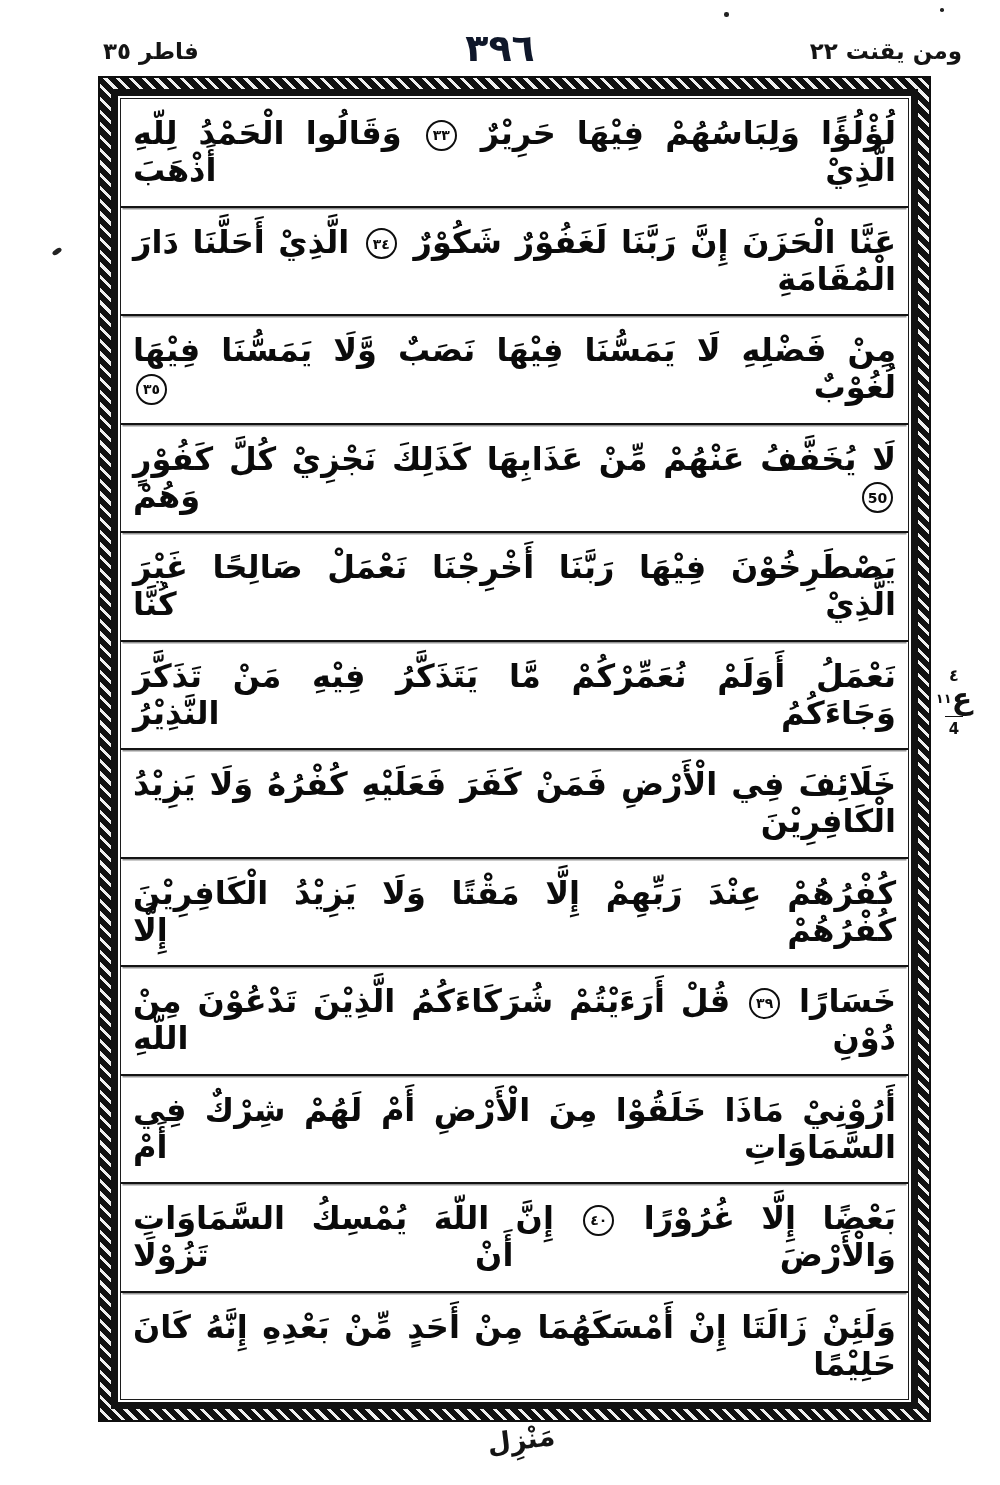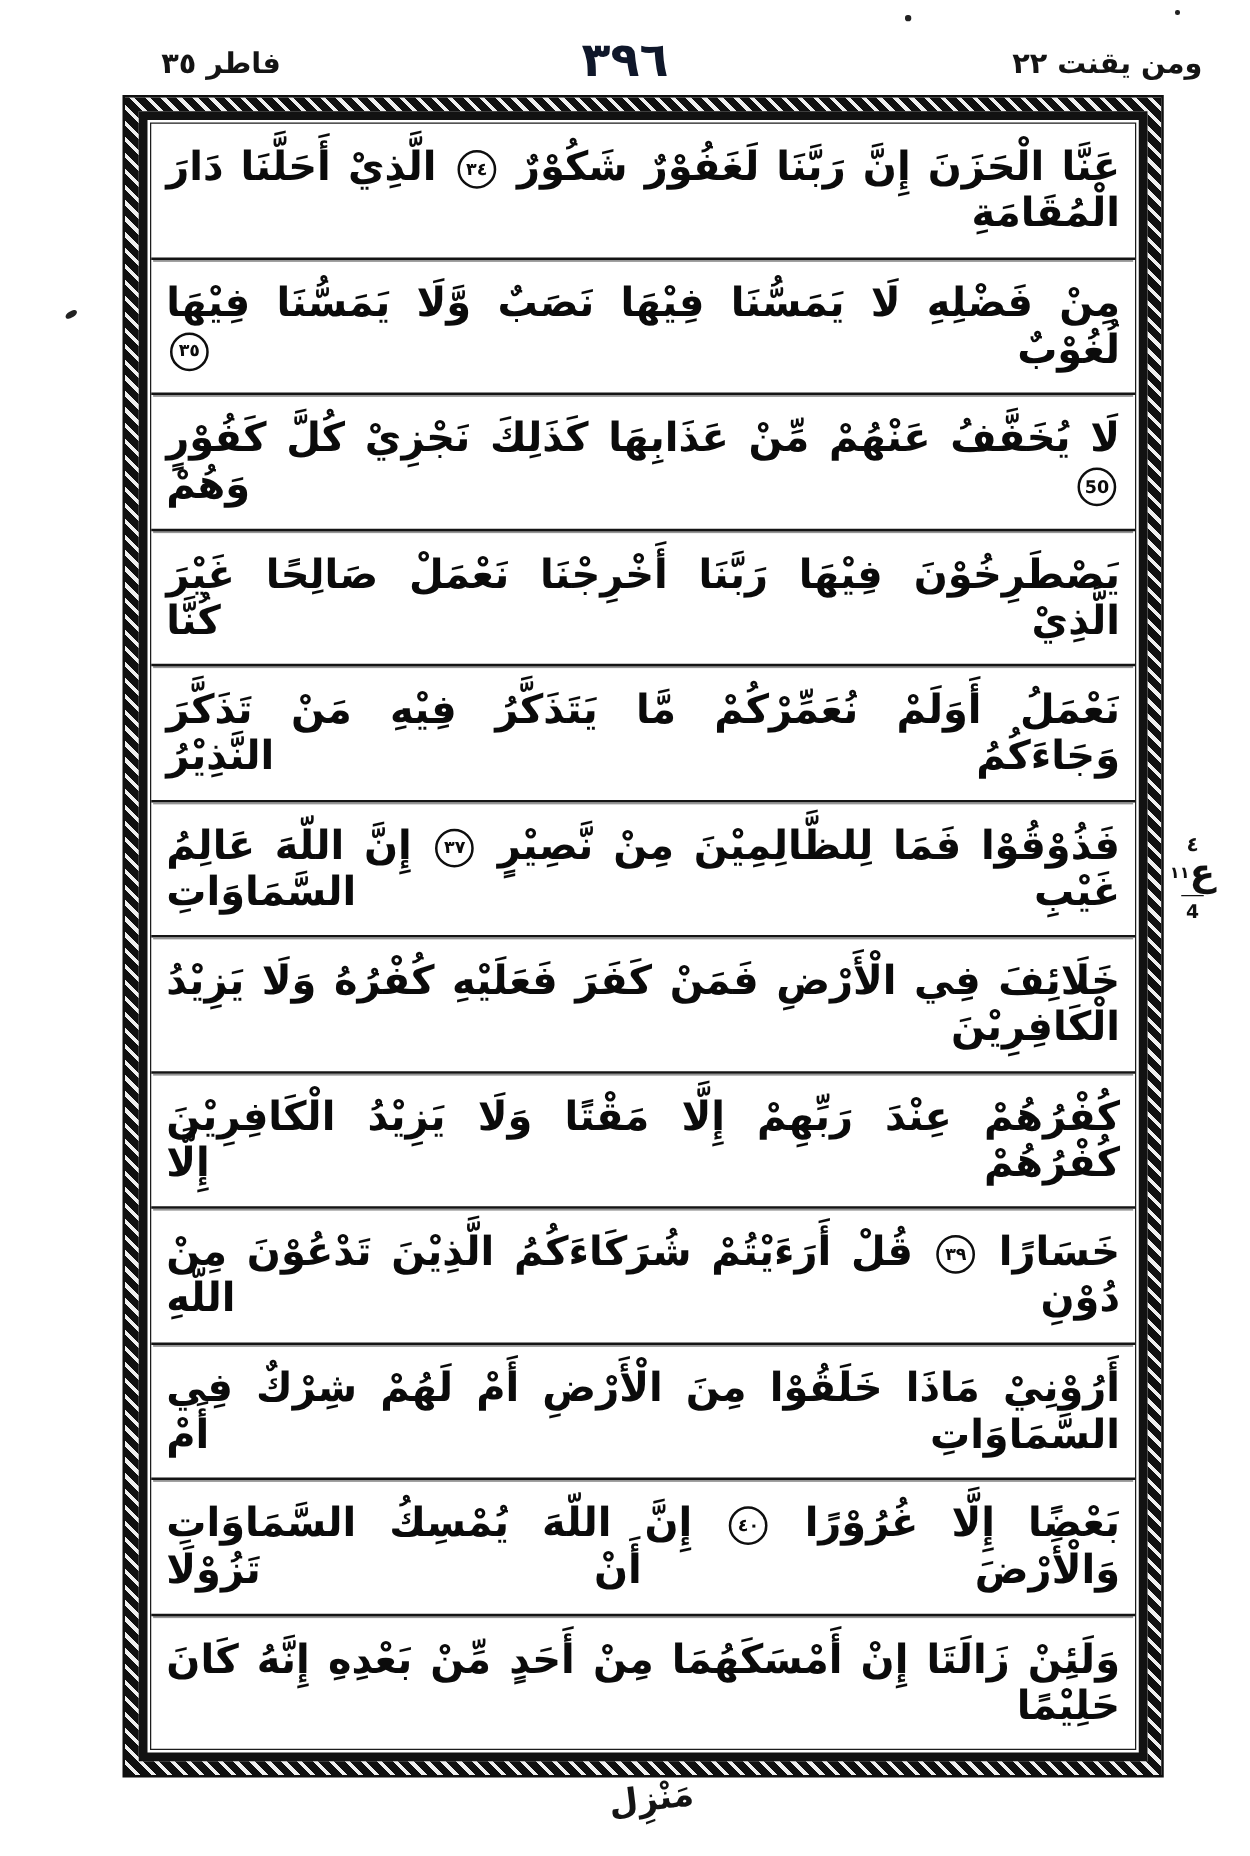--- a/index.html
+++ b/index.html
@@ -3,21 +3,21 @@
 <meta charset="utf-8">
 <style>
   html,body{margin:0;padding:0;}
   body{
     width:1000px;height:1485px;position:relative;
     background:#ffffff;color:#0d0d0d;
     font-family:"DejaVu Sans",sans-serif;overflow:hidden;
   }
   
   .runhead{position:absolute;top:38px;font-weight:bold;font-size:23px;direction:rtl;color:#141414;}
-  .runhead.left{left:103px;margin-left:26px;}
+  .runhead.left{left:103px;}
   .runhead.right{right:38px;}
   .pageno{position:absolute;top:26px;left:50%;transform:translateX(-50%);
     font-weight:bold;font-size:38px;letter-spacing:2px;color:#0f172a;}
   
   .frame{
     position:absolute;left:98px;top:76px;width:833px;height:1346px;
     box-sizing:border-box;border:2px solid #0f0f0f;padding:11px;
     background:repeating-linear-gradient(45deg,#101010 0 6px,#efefef 6px 9px);
   }
   .frame-thick{
@@ -76,36 +76,36 @@
 <body>
 
 <div class="runhead left">فاطر ٣٥</div>
 <div class="pageno">٣٩٦</div>
 <div class="runhead right">ومن يقنت ٢٢</div>
 
 <div class="frame">
   <div class="frame-thick">
     <div class="frame-thin">
         <div class="row">
+          <p class="line"><span>لُؤْلُؤًا وَلِبَاسُهُمْ فِيْهَا حَرِيْرٌ</span> <span class="ayah">٣٣</span> <span>وَقَالُوا الْحَمْدُ لِلّهِ الَّذِيْ أَذْهَبَ</span></p>
+        </div>
+        <div class="row">
           <p class="line"><span>عَنَّا الْحَزَنَ إِنَّ رَبَّنَا لَغَفُوْرٌ شَكُوْرٌ</span> <span class="ayah">٣٤</span> <span>الَّذِيْ أَحَلَّنَا دَارَ الْمُقَامَةِ</span></p>
         </div>
         <div class="row">
           <p class="line"><span>مِنْ فَضْلِهِ لَا يَمَسُّنَا فِيْهَا نَصَبٌ وَّلَا يَمَسُّنَا فِيْهَا لُغُوْبٌ</span> <span class="ayah">٣٥</span></p>
         </div>
         <div class="row">
           <p class="line"><span>لَا يُخَفَّفُ عَنْهُمْ مِّنْ عَذَابِهَا كَذَلِكَ نَجْزِيْ كُلَّ كَفُوْرٍ</span> <span class="ayah">50</span> <span>وَهُمْ</span></p>
         </div>
         <div class="row">
           <p class="line"><span>يَصْطَرِخُوْنَ فِيْهَا رَبَّنَا أَخْرِجْنَا نَعْمَلْ صَالِحًا غَيْرَ الَّذِيْ كُنَّا</span></p>
         </div>
         <div class="row">
           <p class="line"><span>نَعْمَلُ أَوَلَمْ نُعَمِّرْكُمْ مَّا يَتَذَكَّرُ فِيْهِ مَنْ تَذَكَّرَ وَجَاءَكُمُ النَّذِيْرُ</span></p>
-        </div>
-        <div class="row">
-          <p class="line"><span>فَذُوْقُوْا فَمَا لِلظَّالِمِيْنَ مِنْ نَّصِيْرٍ</span> <span class="ayah">٣٧</span> <span>إِنَّ اللّهَ عَالِمُ غَيْبِ السَّمَاوَاتِ</span></p>
         </div>
         <div class="row">
           <p class="line"><span>خَلَائِفَ فِي الْأَرْضِ فَمَنْ كَفَرَ فَعَلَيْهِ كُفْرُهُ وَلَا يَزِيْدُ الْكَافِرِيْنَ</span></p>
         </div>
         <div class="row">
           <p class="line"><span>كُفْرُهُمْ عِنْدَ رَبِّهِمْ إِلَّا مَقْتًا وَلَا يَزِيْدُ الْكَافِرِيْنَ كُفْرُهُمْ إِلَّا</span></p>
         </div>
         <div class="row">
           <p class="line"><span>خَسَارًا</span> <span class="ayah">٣٩</span> <span>قُلْ أَرَءَيْتُمْ شُرَكَاءَكُمُ الَّذِيْنَ تَدْعُوْنَ مِنْ دُوْنِ اللّهِ</span></p>
         </div>

